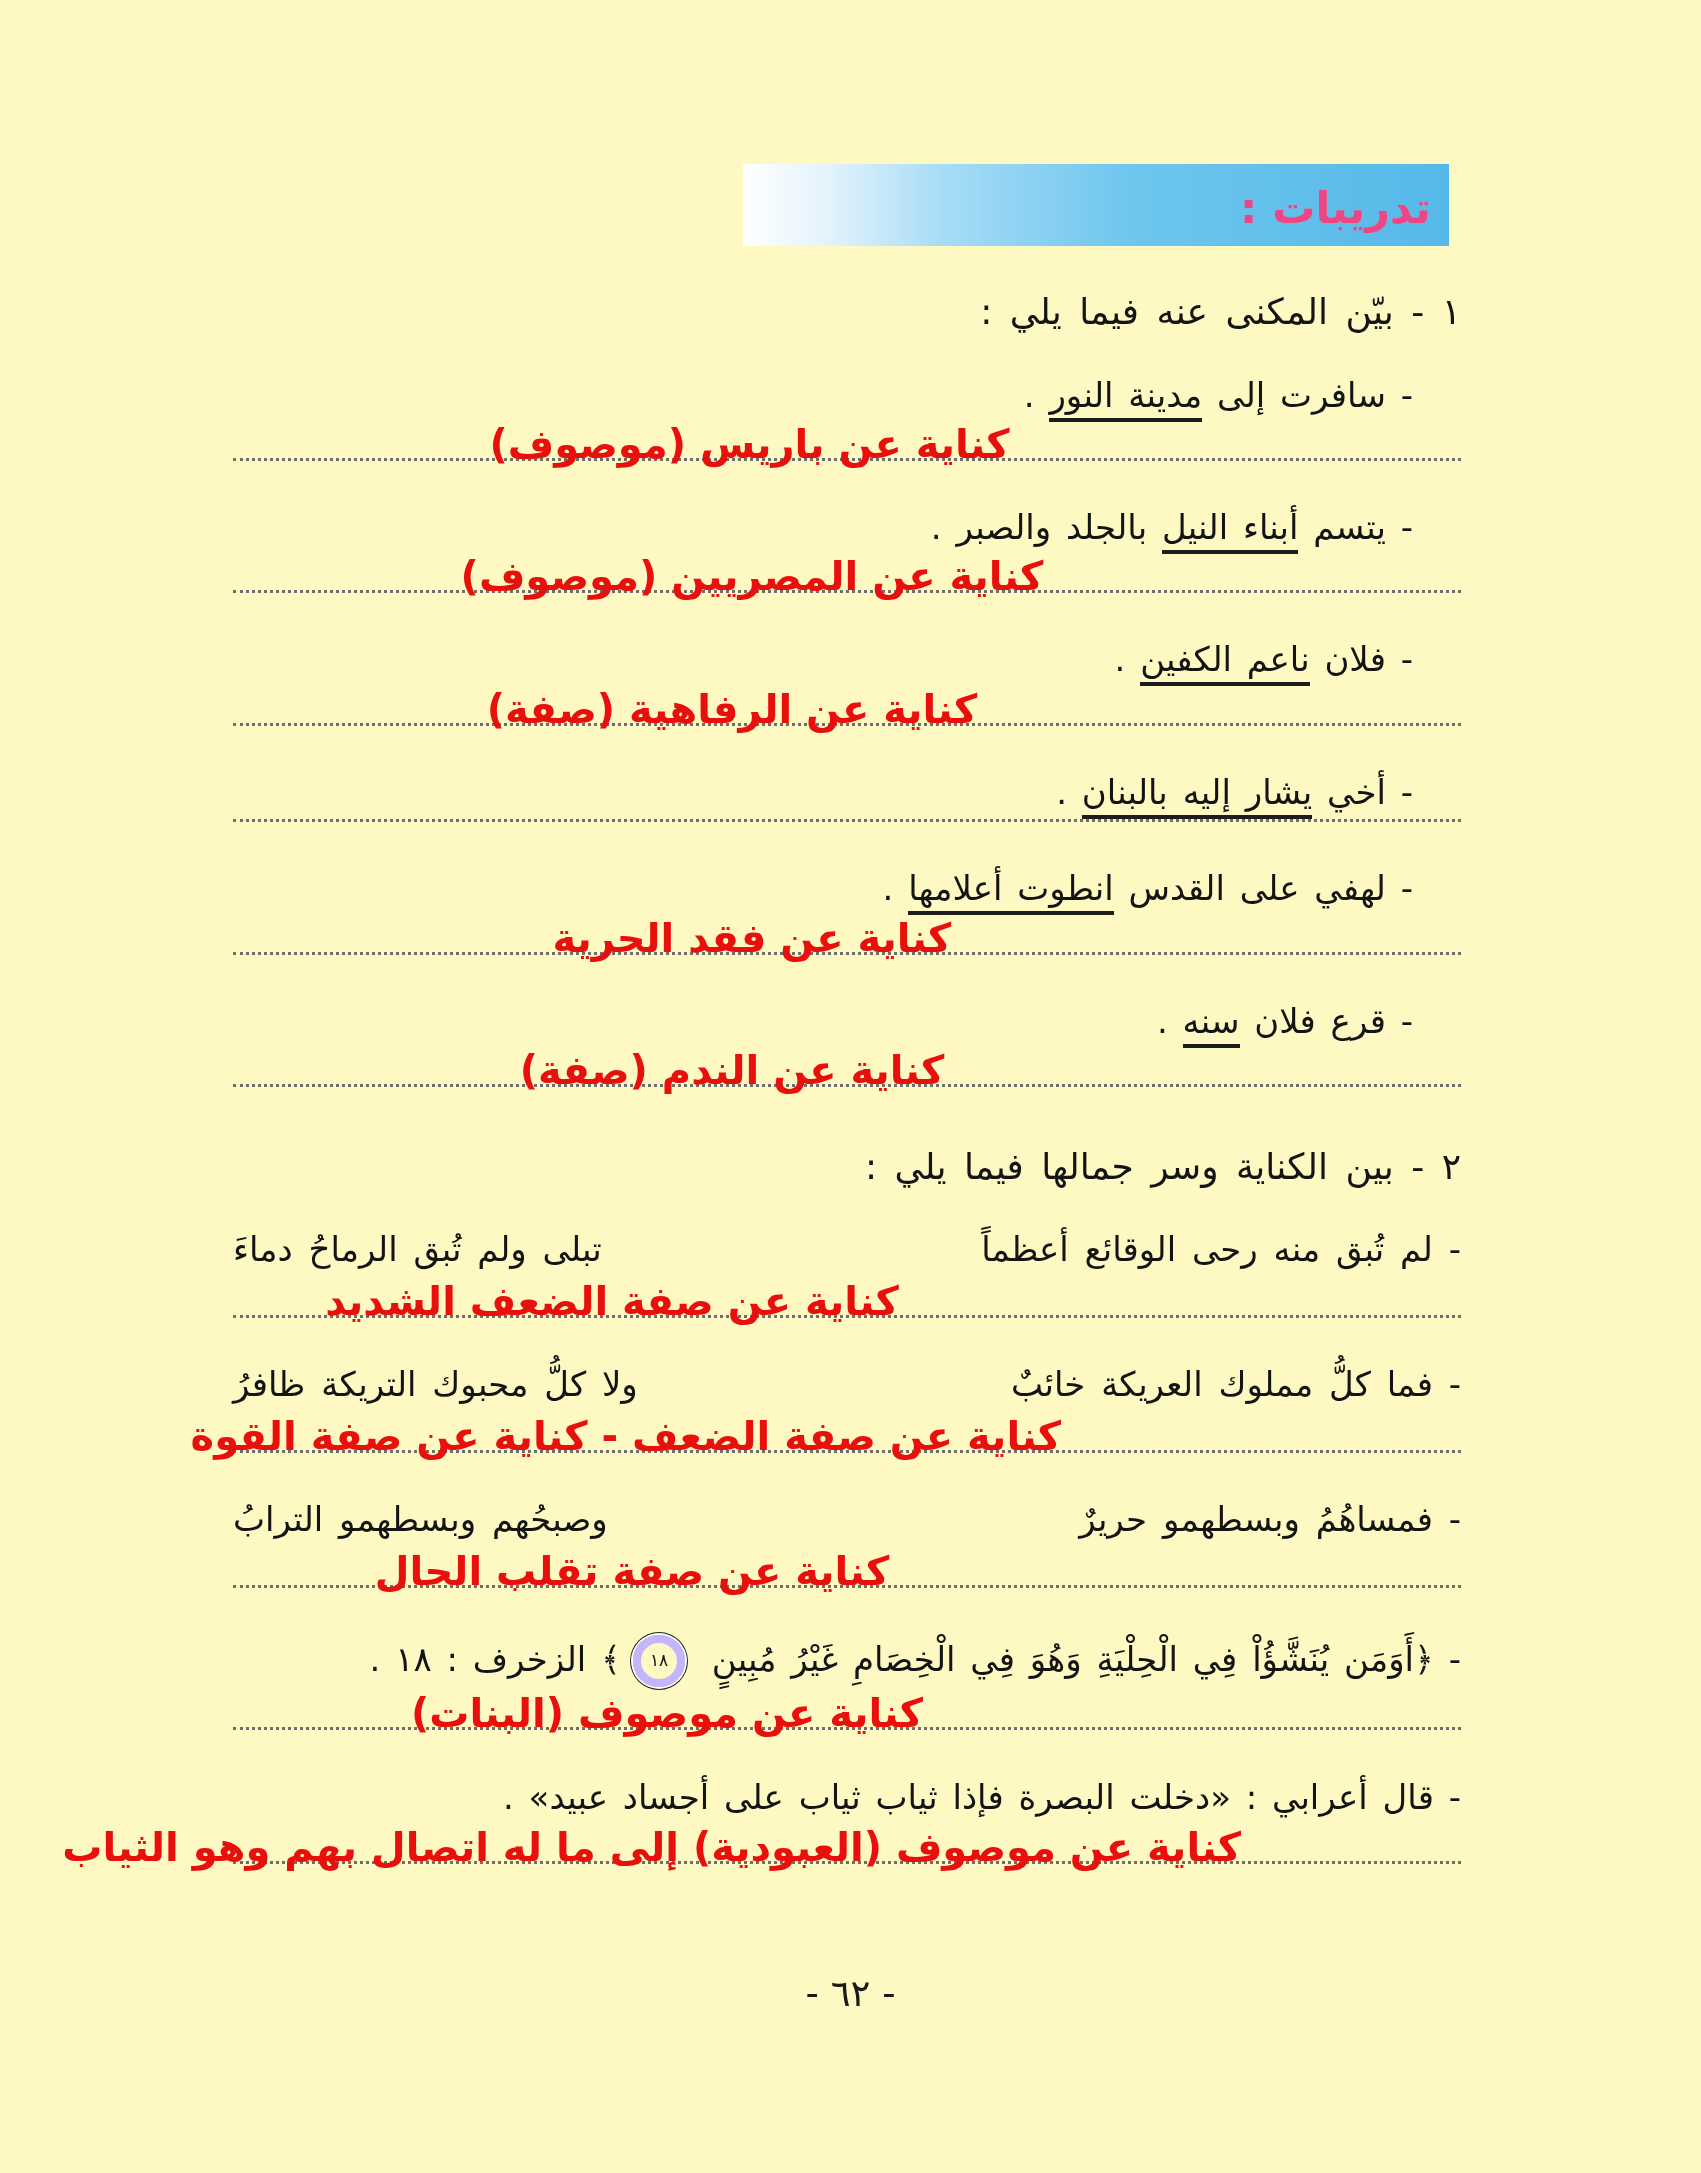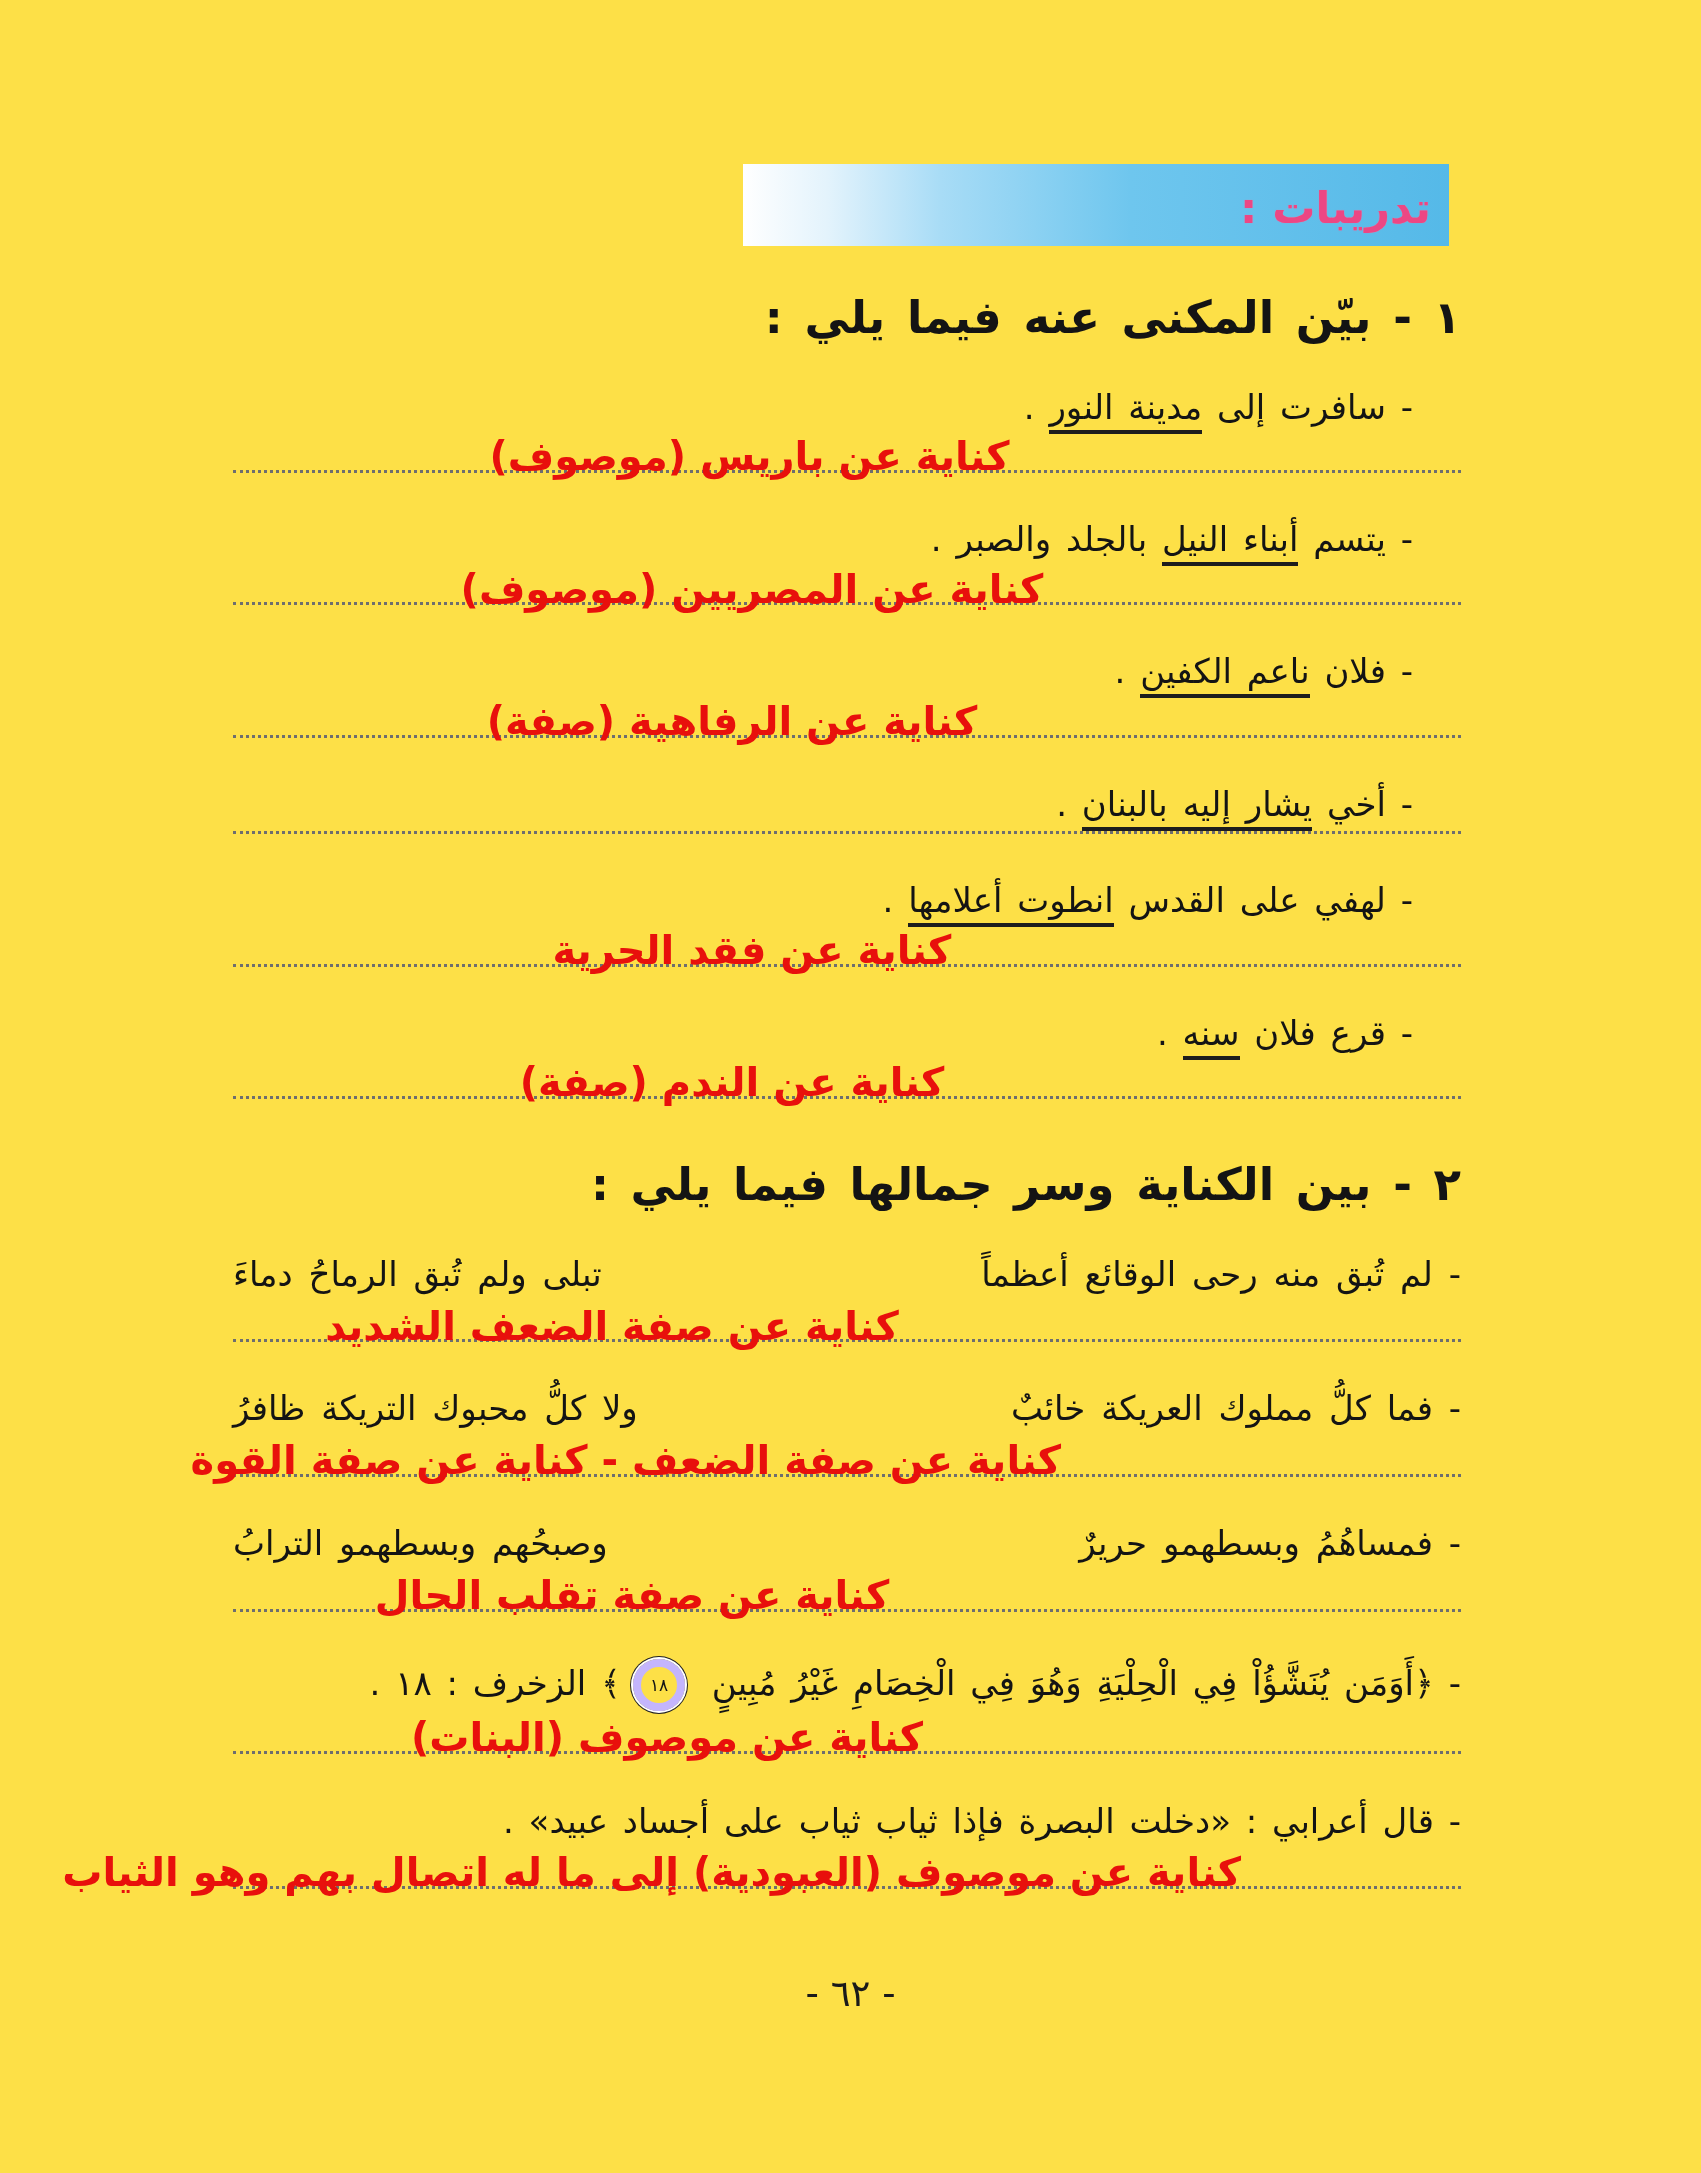--- a/index.html
+++ b/index.html
@@ -1,41 +1,40 @@
 <!DOCTYPE html>
 <html lang="ar" dir="rtl"><head>
 <meta charset="utf-8">
 <style>
   html,body{margin:0;padding:0;}
   body{
     width:1701px;height:2173px;background:#ffffff;
     font-family:"DejaVu Sans","DejaVu Serif",sans-serif;
     direction:rtl;color:#161616;
   }
-  .page{position:relative;width:1701px;height:2173px;overflow:hidden;background:#fde047;}
+  .page{position:relative;width:1701px;height:2173px;overflow:hidden;background:#fef9c3;}
 
   
   .banner{
     position:absolute;top:164px;right:252px;width:706px;height:82px;
     background:linear-gradient(to left,#55b9e8 0%,#6ec6ee 45%,#a8dcf6 72%,#e3f3fc 88%,#ffffff 100%);
     display:flex;align-items:center;justify-content:flex-start;
   }
   .banner-title{
     font-size:43px;font-weight:bold;color:#ec4784;
     padding:6px 18px 0 0;letter-spacing:1px;
     text-shadow:0 0 1px #f27ba5;
   }
 
   
   .content{position:absolute;top:288px;right:240px;left:233px;}
 
   .ex-heading{
-    font-size:45px;line-height:1.35;margin:0 0 36px 0;color:#141414;
+    font-size:36px;line-height:1.35;margin:0 0 36px 0;color:#141414;
     word-spacing:6px;
-    font-weight:bold;
   }
   .ex2-heading{margin-top:56px;}
 
   .item{margin:0;}
   .item-line{
     font-size:34px;line-height:1.34;margin:0 48px 4px 0;color:#141414;
     word-spacing:4px;
   }
   .u{border-bottom:4px solid #1d1d1d;padding-bottom:3px;}
 

